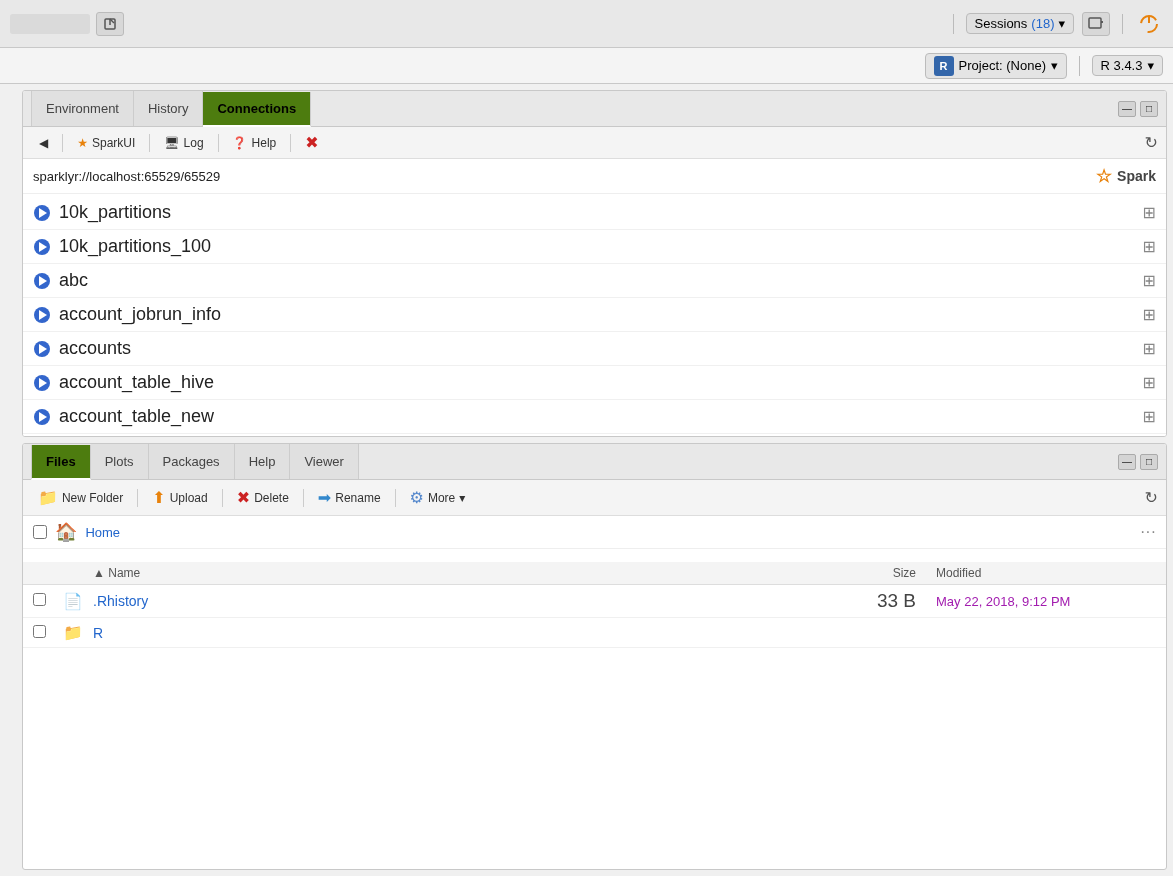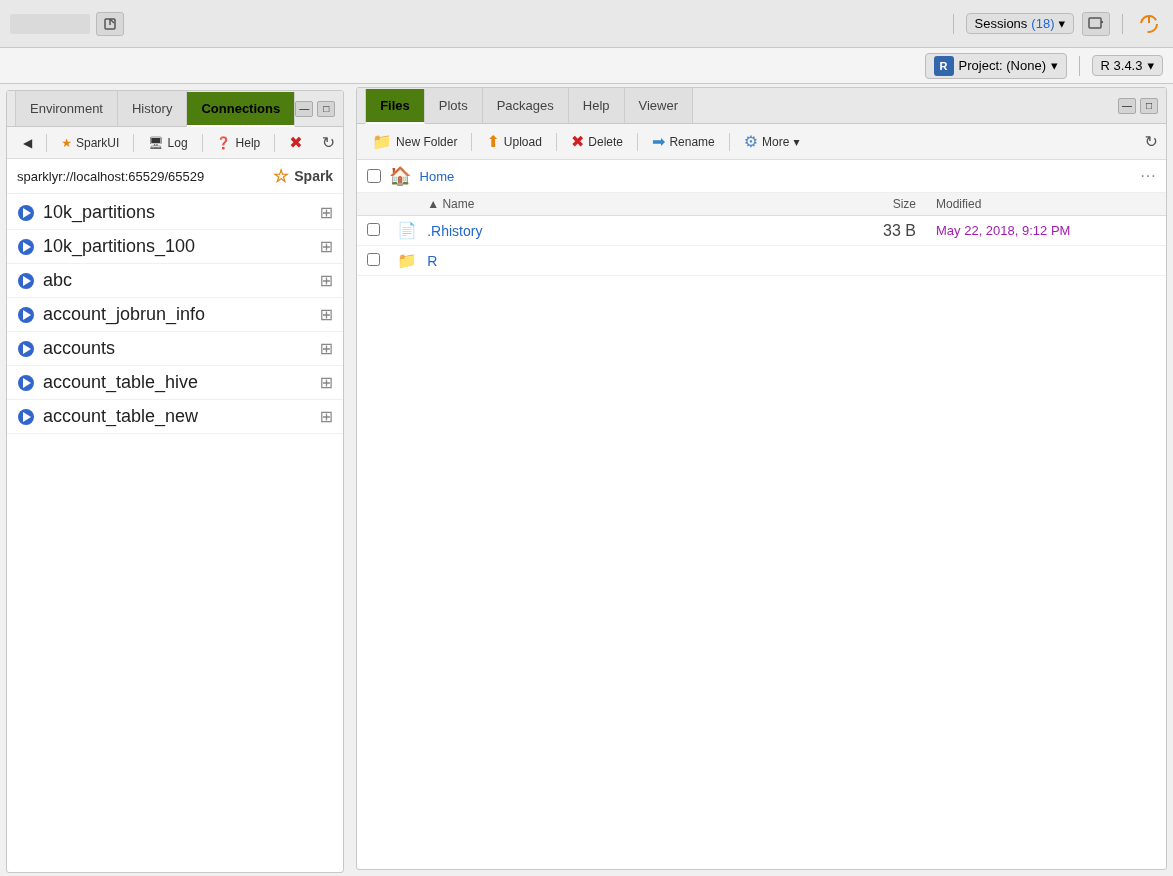--- a/index.html
+++ b/index.html
@@ -109,22 +109,23 @@
       font-weight: bold;
       font-size: 11px;
       display: flex;
       align-items: center;
       justify-content: center;
     }
 
     
     .panels-container {
       display: flex;
-      flex-direction: row;
+      flex-direction: column;
       height: calc(876px - 84px);
+      padding-left: 16px;
     }
 
     
     .top-panel {
       flex: 0 0 auto;
       background: white;
       border: 1px solid #c8c8c8;
       margin: 6px 6px 3px 6px;
       border-radius: 3px;
       overflow: hidden;
@@ -367,38 +368,39 @@
       overflow: auto;
     }
     .file-table-header {
       display: flex;
       align-items: center;
       background: #f4f4f4;
       border-bottom: 1px solid #ddd;
       padding: 4px 10px;
       font-size: 12px;
       color: #555;
+      margin-top: 13px;
     }
     .file-col-check { width: 30px; }
     .file-col-icon { width: 30px; }
     .file-col-name { flex: 1; }
     .file-col-size { width: 100px; text-align: right; padding-right: 20px; }
     .file-col-modified { width: 220px; }
 
     .file-row {
       display: flex;
       align-items: center;
       padding: 5px 10px;
       border-bottom: 1px solid #f0f0f0;
       cursor: pointer;
     }
     .file-row-check { width: 30px; }
     .file-row-icon { width: 30px; }
     .file-row-name { flex: 1; color: #2266cc; font-size: 14px; }
-    .file-row-size { width: 100px; text-align: right; padding-right: 20px; font-size: 16px; color: #444; }
+    .file-row-size { width: 100px; text-align: right; padding-right: 20px; font-size: 19px; color: #444; }
     .file-row-modified { width: 220px; font-size: 13px; color: #a21caf; }
 
     .doc-icon { font-size: 16px; color: #888; }
     .folder-icon { font-size: 16px; color: #e8a020; }
 
     
     .power-svg { width: 22px; height: 22px; }
   </style>
 </head>
 <body>

